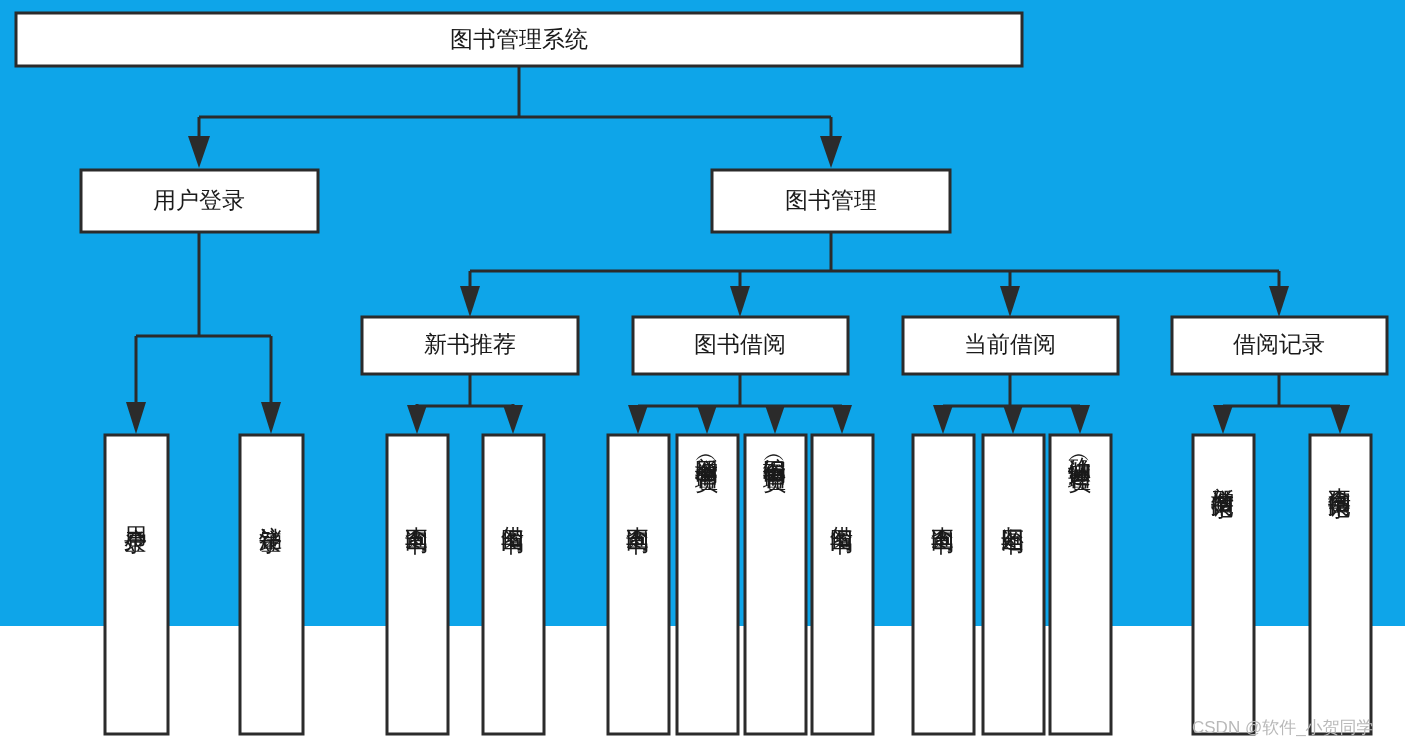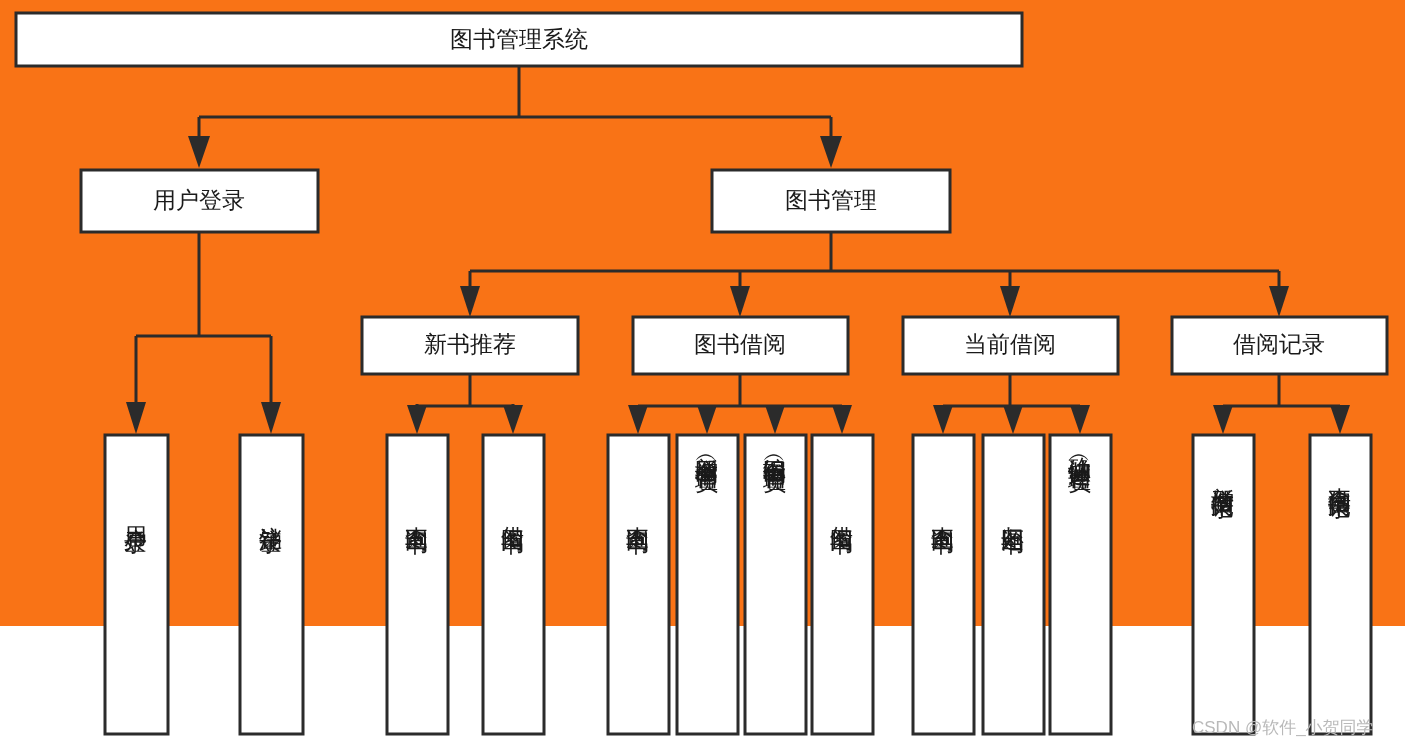--- a/index.html
+++ b/index.html
@@ -11,21 +11,21 @@
   body {
     width: 1405px;
     height: 747px;
     overflow: hidden;
     font-family: "Liberation Sans", "DejaVu Sans", sans-serif;
   }
   #diagram-root {
     position: relative;
     width: 1405px;
     height: 626px;
-    background: #f97316;
+    background: #0ea5e9;
   }
   svg#chart-svg {
     position: absolute;
     left: 0;
     top: 0;
     width: 1405px;
     height: 747px;
     display: block;
   }
   .node-rect {

